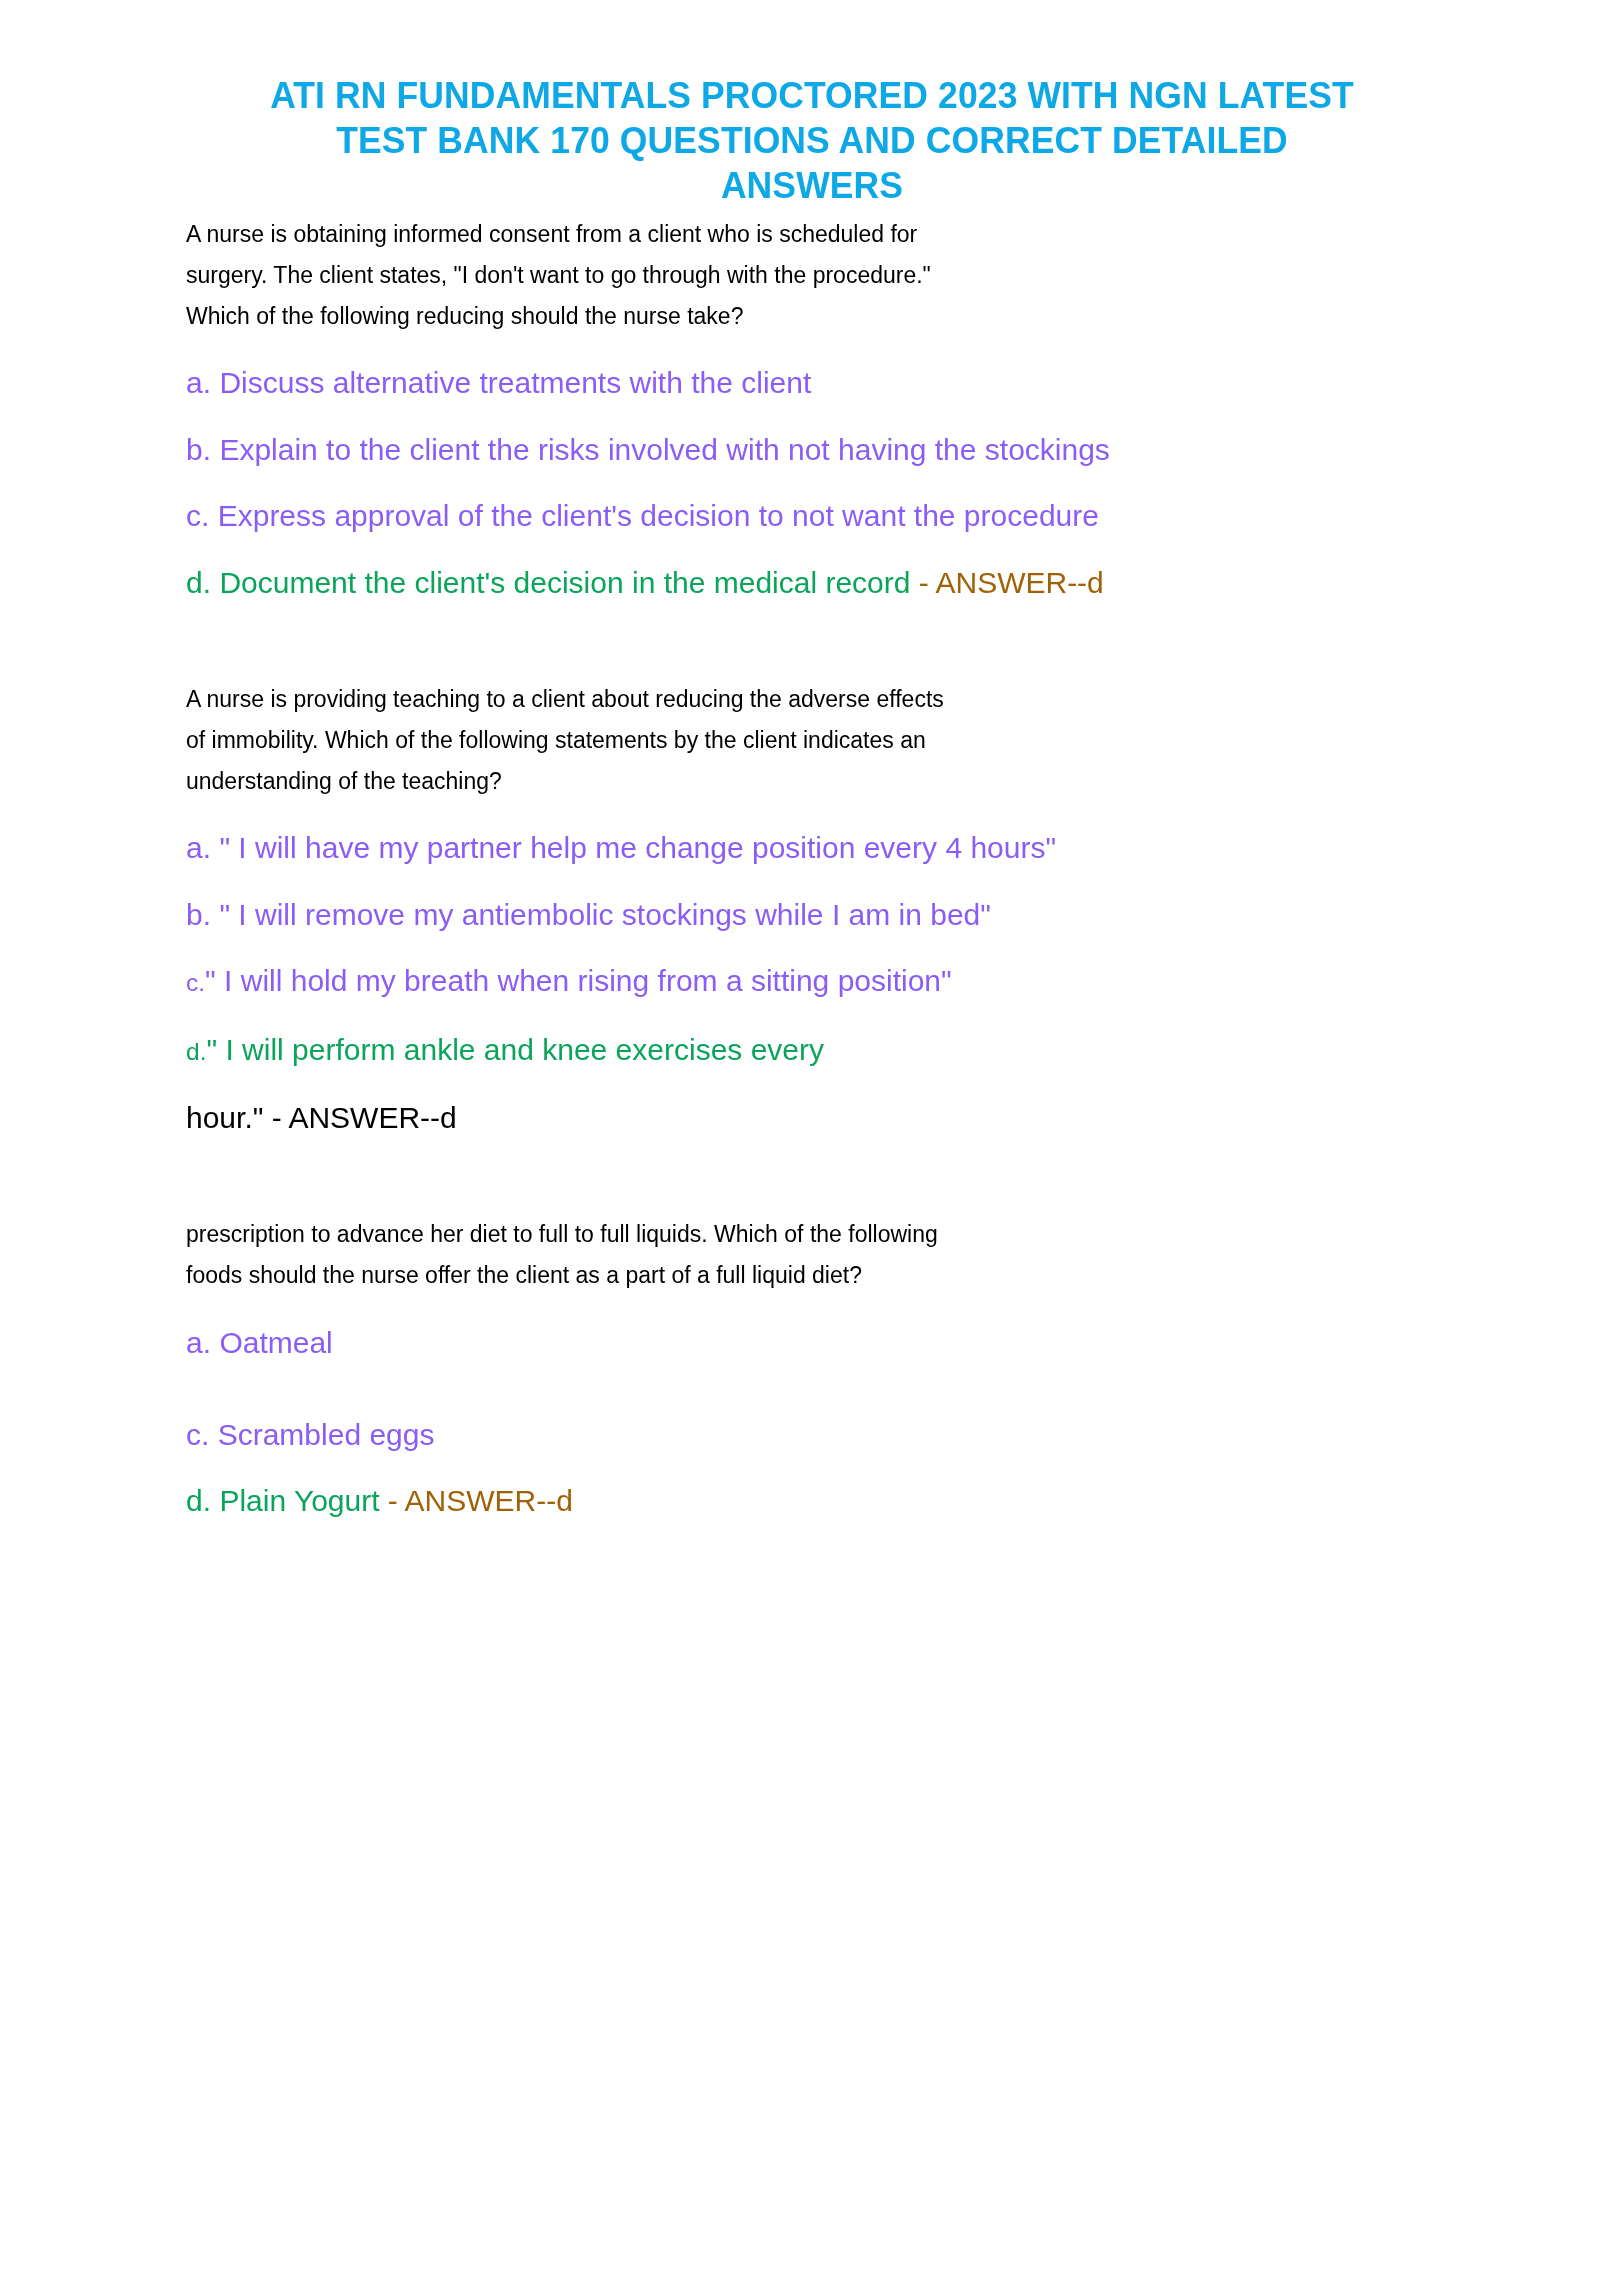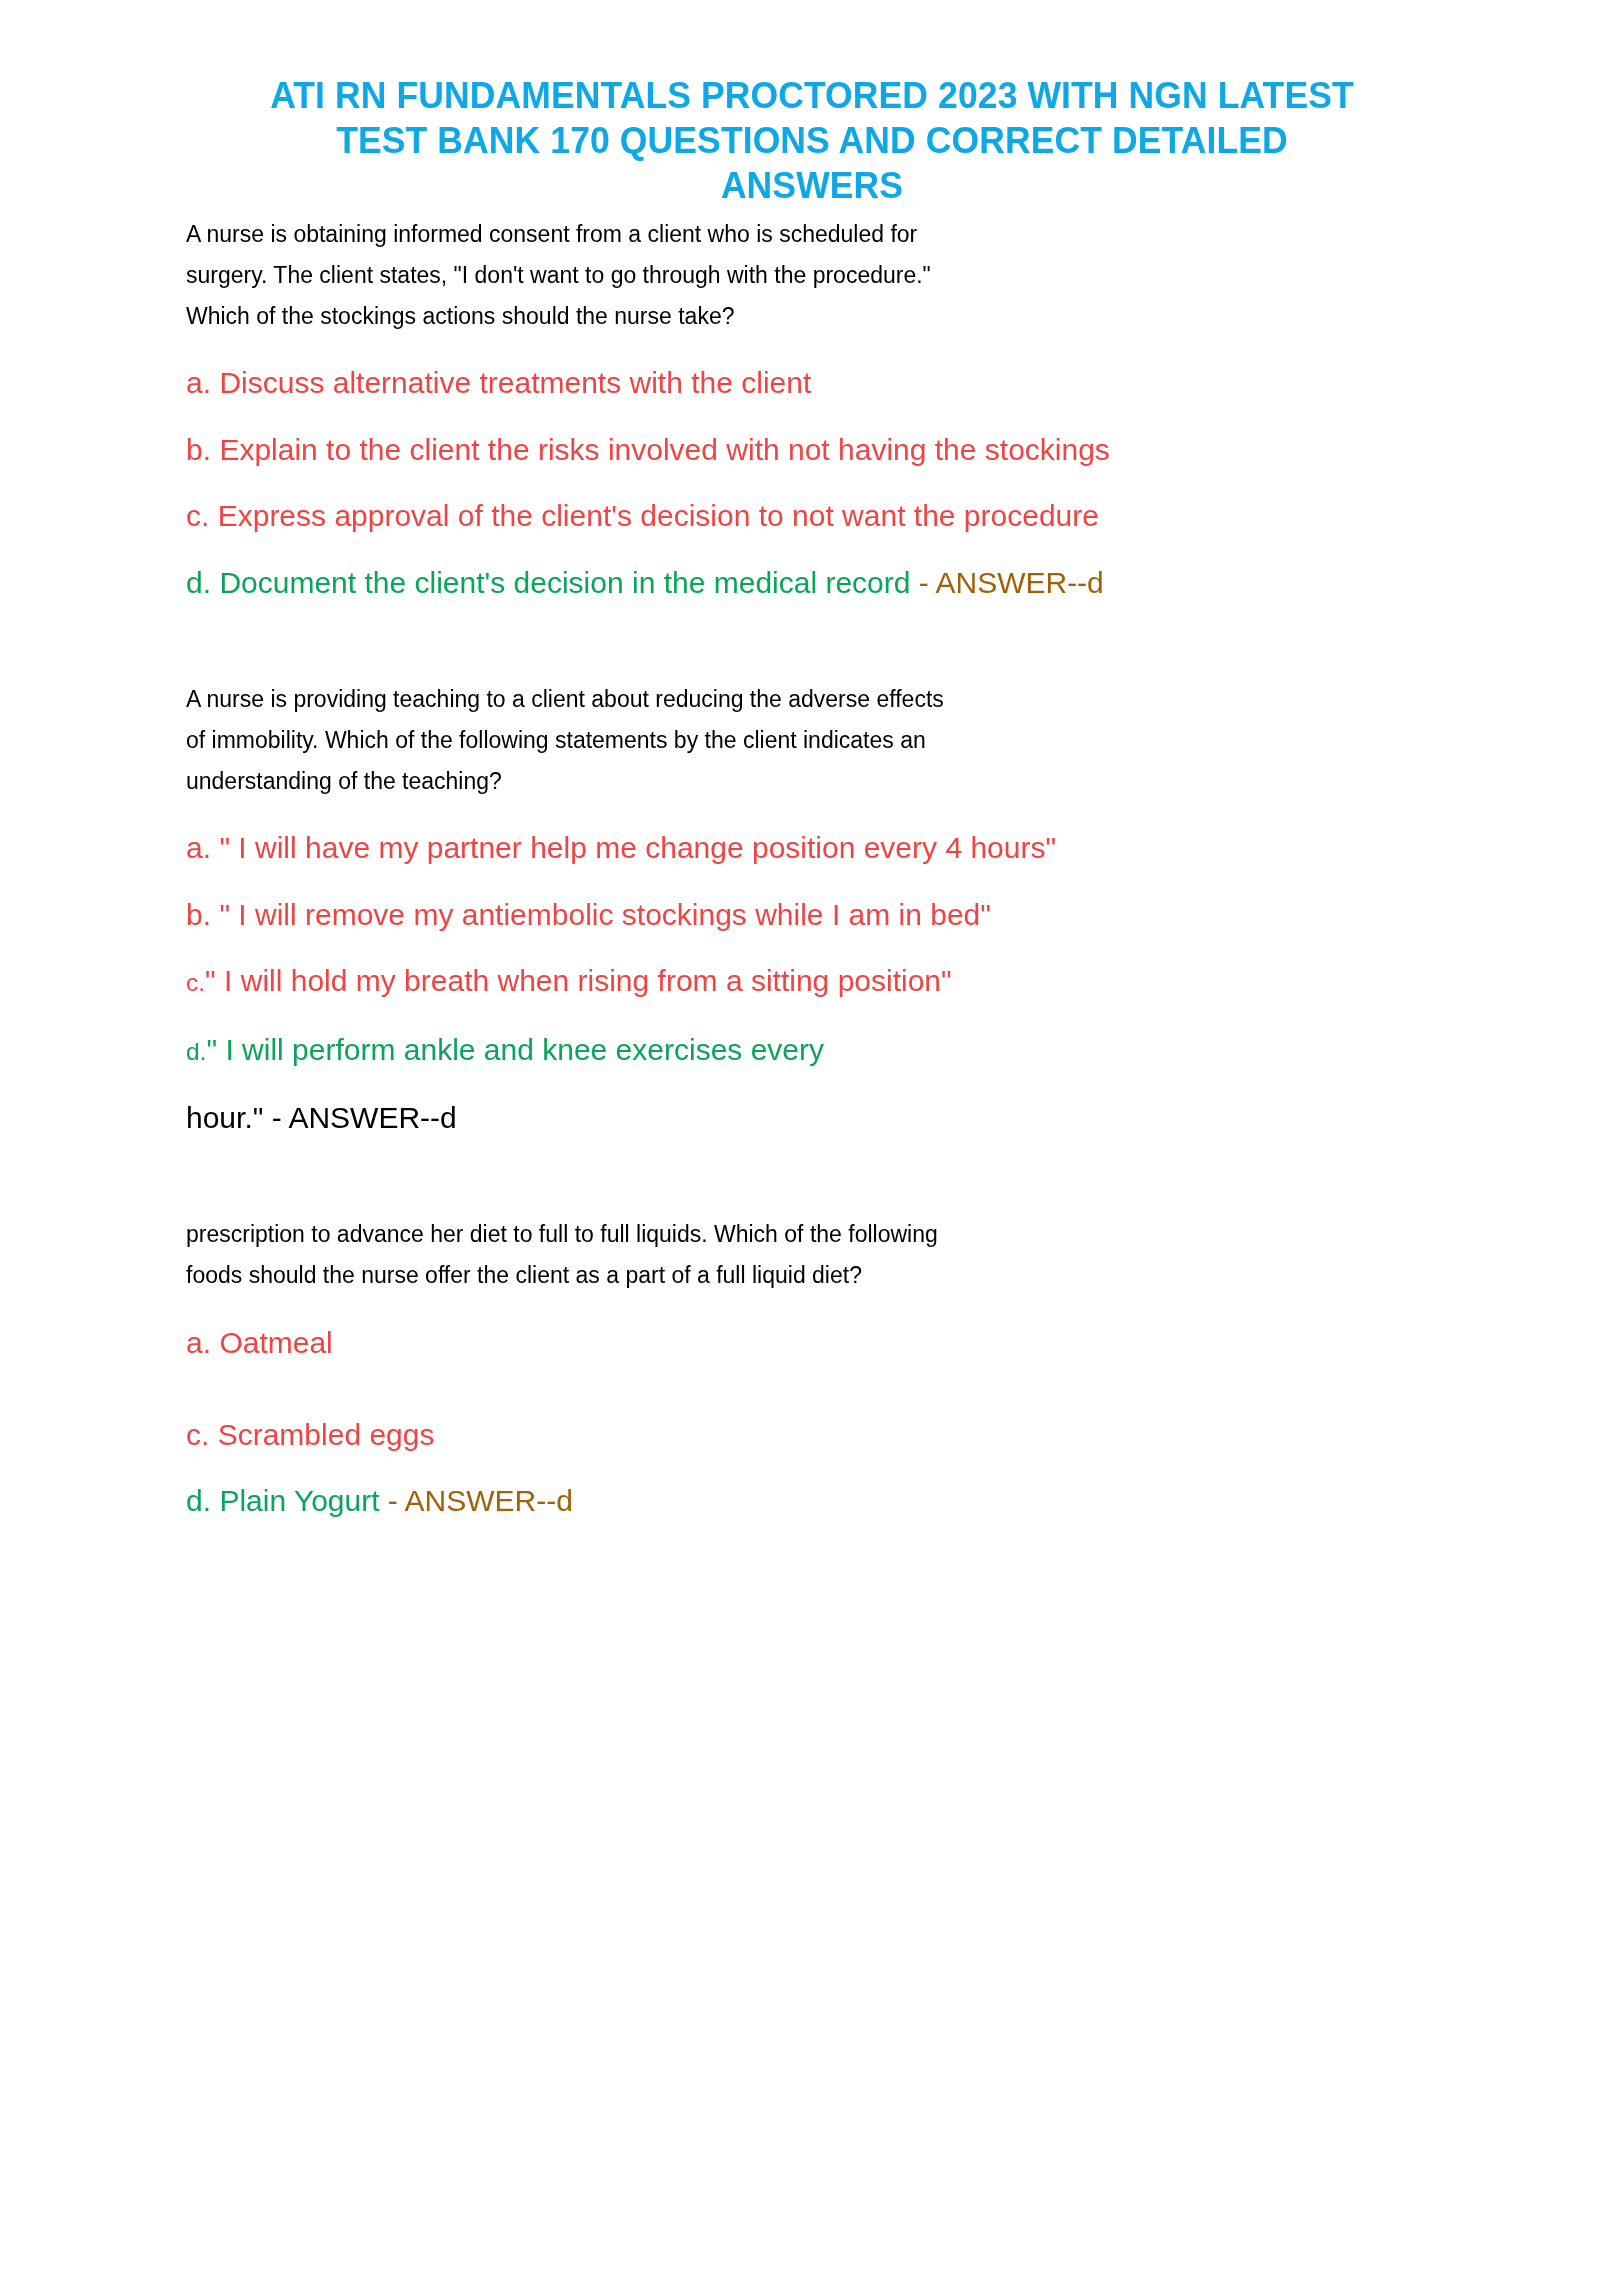--- a/index.html
+++ b/index.html
@@ -58,21 +58,21 @@
     text-align: left;
     margin: 0;
     font-weight: normal;
   }
   .stem .sline {
     display: block;
     white-space: nowrap;
   }
 
   .option {
-    color: #ef4444;
+    color: #8b5cf6;
     font-size: 30px;
     line-height: 41px;
     margin: 0;
     white-space: nowrap;
   }
 
   .option.correct {
     color: #0AA45A;
   }
 
@@ -104,21 +104,21 @@
     <h1 class="doc-title">
       <span class="tline">ATI RN FUNDAMENTALS PROCTORED 2023 WITH NGN LATEST</span>
       <span class="tline">TEST BANK 170 QUESTIONS AND CORRECT DETAILED</span>
       <span class="tline">ANSWERS</span>
     </h1>
 
     <section class="qblock">
       <p class="stem">
         <span class="sline">A nurse is obtaining informed consent from a client who is scheduled for</span>
         <span class="sline">surgery. The client states, "I don't want to go through with the procedure."</span>
-        <span class="sline">Which of the stockings actions should the nurse take?</span>
+        <span class="sline">Which of the following reducing should the nurse take?</span>
       </p>
 
       <div class="gap-md"></div>
       <p class="option"><span>a.</span> <span>Discuss alternative treatments with the client</span></p>
 
       <div class="gap-md"></div>
       <p class="option"><span>b.</span> <span>Explain to the client the risks involved with not having the stockings</span></p>
 
       <div class="gap-md"></div>
       <p class="option"><span>c.</span> <span>Express approval of the client's decision to not want the procedure</span></p>

